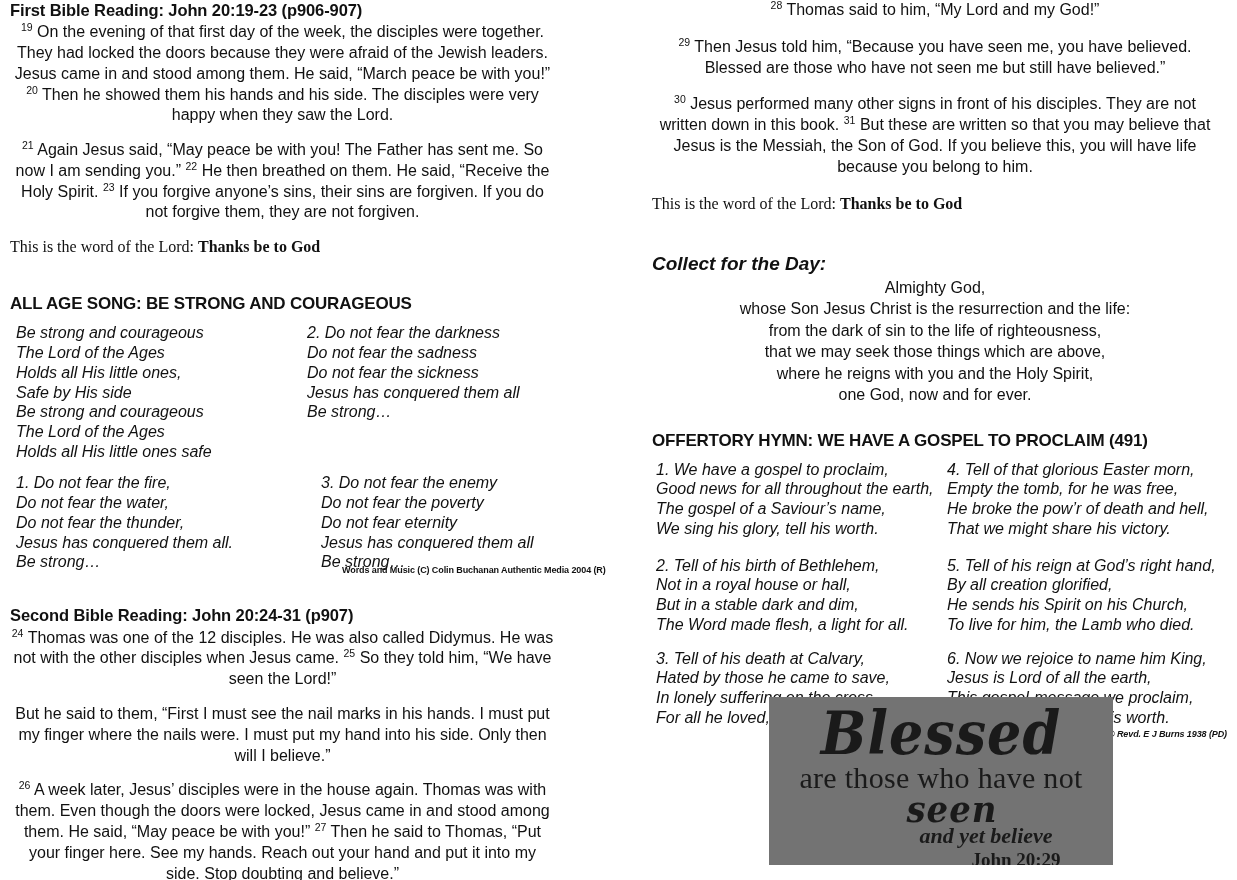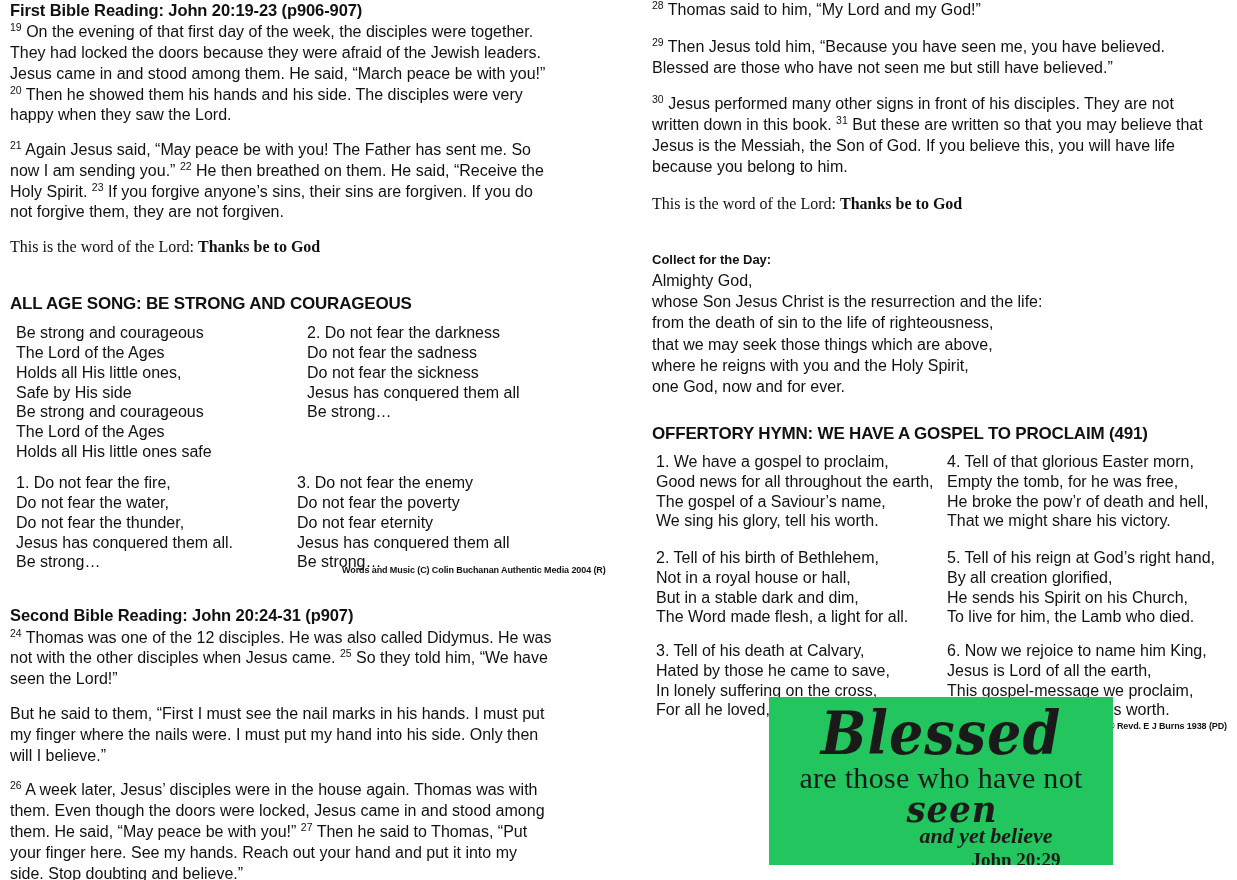--- a/index.html
+++ b/index.html
@@ -42,62 +42,65 @@
   }
   .heading-caps {
     font-weight: bold;
     font-size: 17px;
     line-height: 1.2;
     margin: 0 0 9px 0;
     letter-spacing: -0.2px;
   }
   .heading-italic {
     font-weight: bold;
-    font-size: 13px;
+    font-style: italic;
+    font-size: 19px;
     line-height: 1.25;
     margin: 0 0 1px 0;
   }
   .para {
     font-size: 16px;
     line-height: 1.30;
     margin: 0 0 14px 0;
-    text-align: left;
+    text-align: center;
   }
   .para sup {
     font-size: 10.5px;
     vertical-align: super;
     line-height: 0;
   }
   .resp-line {
     font-size: 16px;
     line-height: 1.3;
     margin: 0 0 14px 0;
     font-family: Liberation Serif, serif;
   }
   .resp-line b { font-weight: bold; }
 
   .collect-body {
     font-size: 16px;
     line-height: 1.335;
     margin: 0;
+    text-align: center;
   }
   .collect-body div { white-space: nowrap; }
 
   
   .verse-grid {
     position: relative;
     width: 100%;
   }
   .verse-col {
     position: absolute;
     top: 0;
   }
   .verse {
     font-size: 16px;
     line-height: 1.235;
+    font-style: italic;
   }
   .verse div { white-space: nowrap; }
 
   .credit {
     font-size: 9px;
     line-height: 1.2;
     font-weight: bold;
     letter-spacing: -0.1px;
   }
   .credit-song {
@@ -111,21 +114,21 @@
     margin-top: 1px;
   }
 
   
   .blessed-figure {
     position: absolute;
     left: 769px;
     top: 697px;
     width: 344px;
     height: 168px;
-    background: #22c55e;
+    background: #737373;
     overflow: hidden;
   }
   .blessed-figure .ln {
     position: absolute;
     width: 100%;
     text-align: center;
     color: #1a1a1a;
   }
   .bl-1 {
     top: 4px;
@@ -216,21 +219,21 @@
       <div class="verse-grid" style="height:108px">
         <div class="verse-col" style="left:6px; width:290px">
           <div class="verse">
             <div>1. Do not fear the fire,</div>
             <div>Do not fear the water,</div>
             <div>Do not fear the thunder,</div>
             <div>Jesus has conquered them all.</div>
             <div>Be strong…</div>
           </div>
         </div>
-        <div class="verse-col" style="left:287px; width:260px">
+        <div class="verse-col" style="left:311px; width:260px">
           <div class="verse">
             <div>3. Do not fear the enemy</div>
             <div>Do not fear the poverty</div>
             <div>Do not fear eternity</div>
             <div>Jesus has conquered them all</div>
             <div>Be strong…</div>
           </div>
         </div>
         <div class="credit credit-song" style="top:92px">Words and Music (C) Colin Buchanan Authentic Media 2004 (R)</div>
       </div>
@@ -261,21 +264,21 @@
       <p class="resp-line"><span>This is the word of the Lord:</span> <b>Thanks be to God</b></p>
     </div>
 
     <div style="height:24px"></div>
 
     <div>
       <div class="heading-italic">Collect for the Day:</div>
       <div class="collect-body">
         <div>Almighty God,</div>
         <div>whose Son Jesus Christ is the resurrection and the life:</div>
-        <div>from the death of sin to the life of righteousness,</div>
+        <div>from the dark of sin to the life of righteousness,</div>
         <div>that we may seek those things which are above,</div>
         <div>where he reigns with you and the Holy Spirit,</div>
         <div>one God, now and for ever.</div>
       </div>
     </div>
 
     <div style="height:26px"></div>
 
     <div>
       <div class="heading-caps" style="margin-bottom:8px">OFFERTORY HYMN: WE HAVE A GOSPEL TO PROCLAIM (491)</div>

